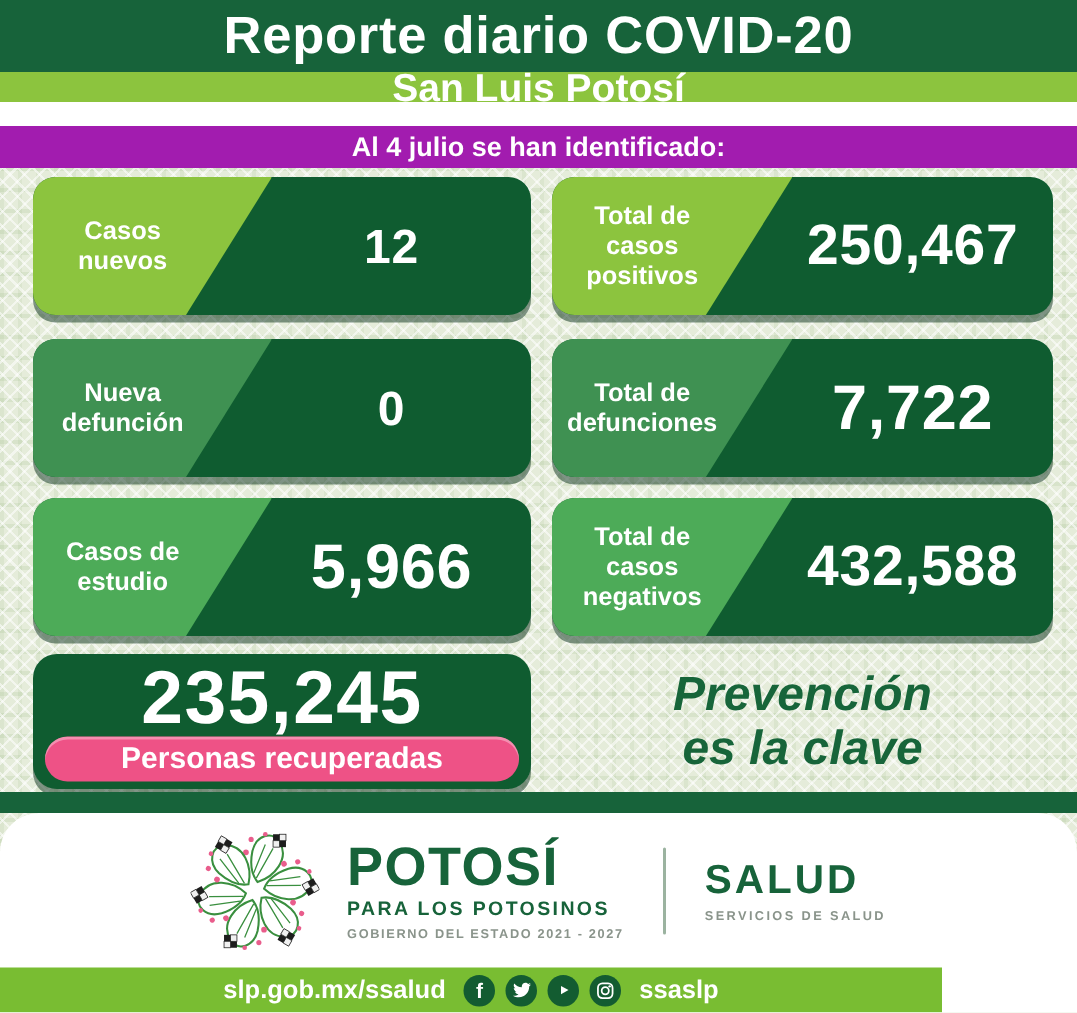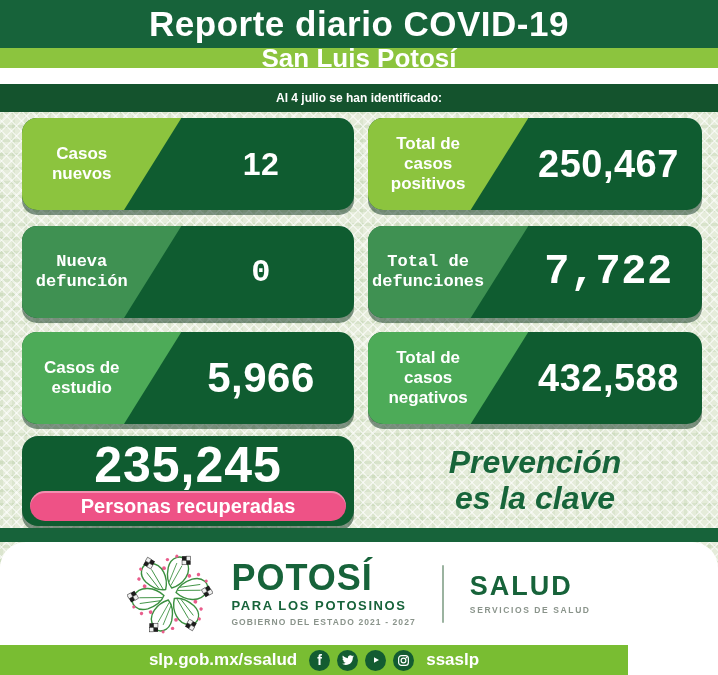--- a/index.html
+++ b/index.html
@@ -3,42 +3,42 @@
 <meta charset="utf-8">
 <style>
   * { margin:0; padding:0; box-sizing:border-box; }
   body { font-family:"Liberation Sans","DejaVu Sans",sans-serif; background:#fff; }
   .canvas{ position:relative; width:718px; height:675px; overflow:hidden; background:#fff; }
 
   
   .bar{ position:absolute; left:0; width:718px; display:flex; align-items:center; justify-content:center; color:#fff; }
   .bar-header{ top:0; height:48px; background:#17633a; font-size:35px; font-weight:800; letter-spacing:.5px; }
   .bar-sub{ top:48px; height:20px; background:#8cc43e; font-size:26px; font-weight:800; }
-  .bar-pink{ top:84px; height:28px; background:#14532d; font-size:12px; font-weight:700; }
+  .bar-pink{ top:84px; height:28px; background:#a21caf; font-size:18px; font-weight:700; }
 
   
   .content{
     position:absolute; top:112px; left:0; width:718px; height:464px;
     background-color:#e5ecda;
     background-image:
       repeating-linear-gradient(45deg, rgba(255,255,255,.55) 0 1.5px, rgba(255,255,255,0) 1.5px 7px),
       repeating-linear-gradient(135deg, rgba(255,255,255,.55) 0 1.5px, rgba(255,255,255,0) 1.5px 7px),
       repeating-linear-gradient(0deg, rgba(146,180,122,.16) 0 3px, rgba(0,0,0,0) 3px 14px),
       repeating-linear-gradient(90deg, rgba(146,180,122,.12) 0 3px, rgba(0,0,0,0) 3px 12px);
     padding-left: 14px;
   }
 
   
   .card{
     position:absolute; height:92px; border-radius:15px; background:#0f5c30;
     box-shadow:0 5px 0 rgba(9,48,26,.5); overflow:hidden;
   }
   .card.col-l{ left:22px;  width:332px; }
   .card.col-r{ left:368px; width:334px; }
-  .row1{ top:6px; }  .row2{ top:114px;font-family:Liberation Mono, monospace; }  .row3{ top:220px; }
+  .row1{ top:6px; }  .row2{ top:114px; }  .row3{ top:220px; }
   .card-label{
     position:absolute; top:0; left:0; height:100%; width:48%;
     clip-path:polygon(0 0, 100% 0, 64% 100%, 0 100%);
     display:flex; align-items:center; justify-content:center; text-align:center;
     padding:0 16% 0 4%; color:#fff; font-size:17px; font-weight:800; line-height:1.18;
   }
   .lab-1{ background:#8cc43e; }   
   .lab-2{ background:#3f9152; }   
   .lab-3{ background:#4dab58; }   
   .card-value{
@@ -100,21 +100,21 @@
     width:21px; height:21px; border-radius:50%; background:#135c31;
     display:flex; align-items:center; justify-content:center; color:#fff;
   }
   .sicon .fb{ font-size:14px; font-weight:800; line-height:1; }
 </style>
 </head>
 <body>
 
 <div class="canvas">
 
-  <div class="bar bar-header">Reporte diario COVID-19</div>
+  <div class="bar bar-header">Reporte diario COVID-20</div>
   <div class="bar bar-sub">San Luis Potosí</div>
   <div class="bar bar-pink">Al 4 julio se han identificado:</div>
 
   <div class="content">
 
     <div class="card col-l row1">
       <div class="card-label lab-1">Casos nuevos</div>
       <div class="card-value v-big">12</div>
     </div>
 

